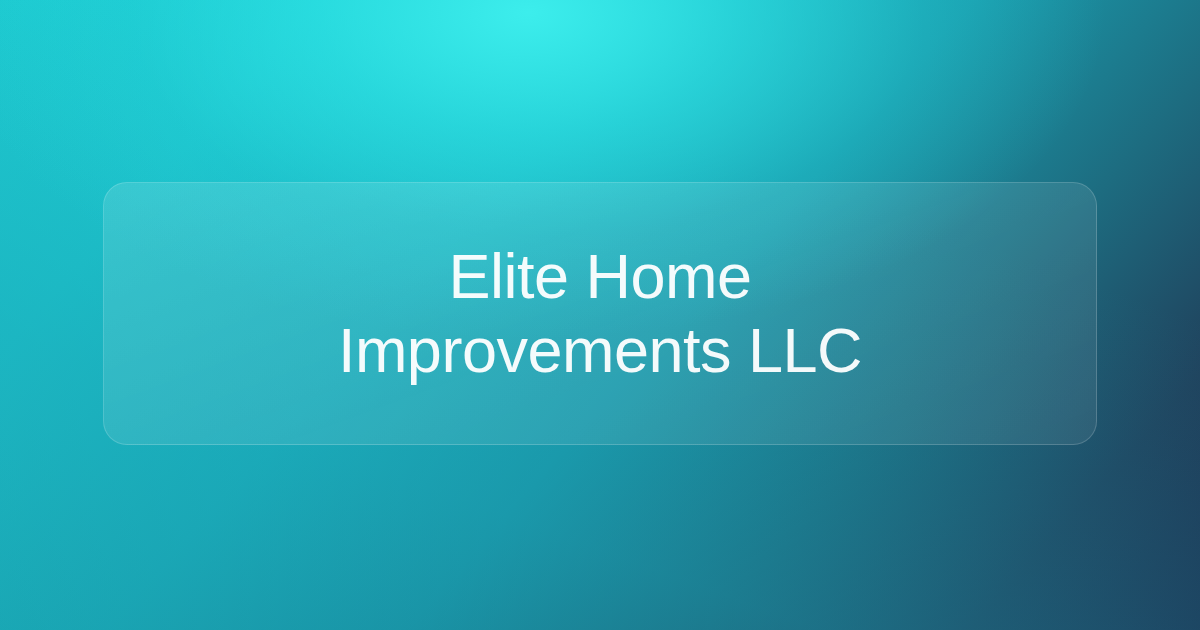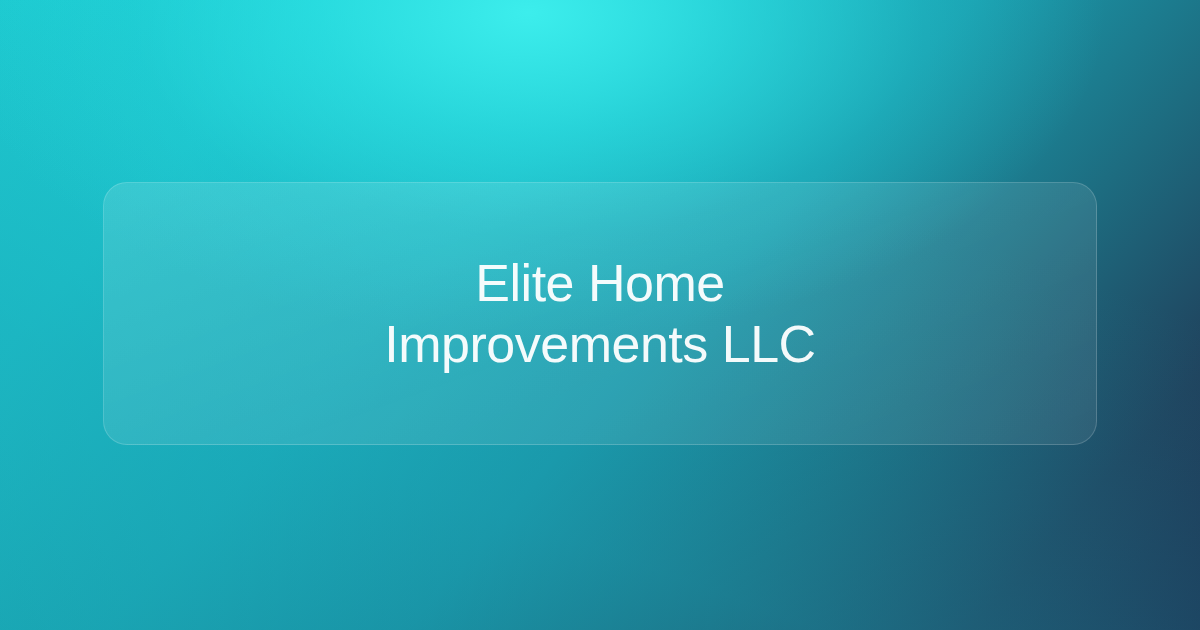--- a/index.html
+++ b/index.html
@@ -89,21 +89,21 @@
   }
 
   
   .title {
     margin: 0;
     padding: 0 40px;
     width: 100%;
     box-sizing: border-box;
     text-align: center;
     font-family: "Liberation Sans", sans-serif;
-    font-size: 52px;
+    font-size: 63px;
     font-weight: 400;
     line-height: 1.16;
     letter-spacing: -0.5px;
     color: rgba(255, 255, 255, 0.95);
     white-space: pre-line;
   }
 </style>
 </head>
 <body>
 

